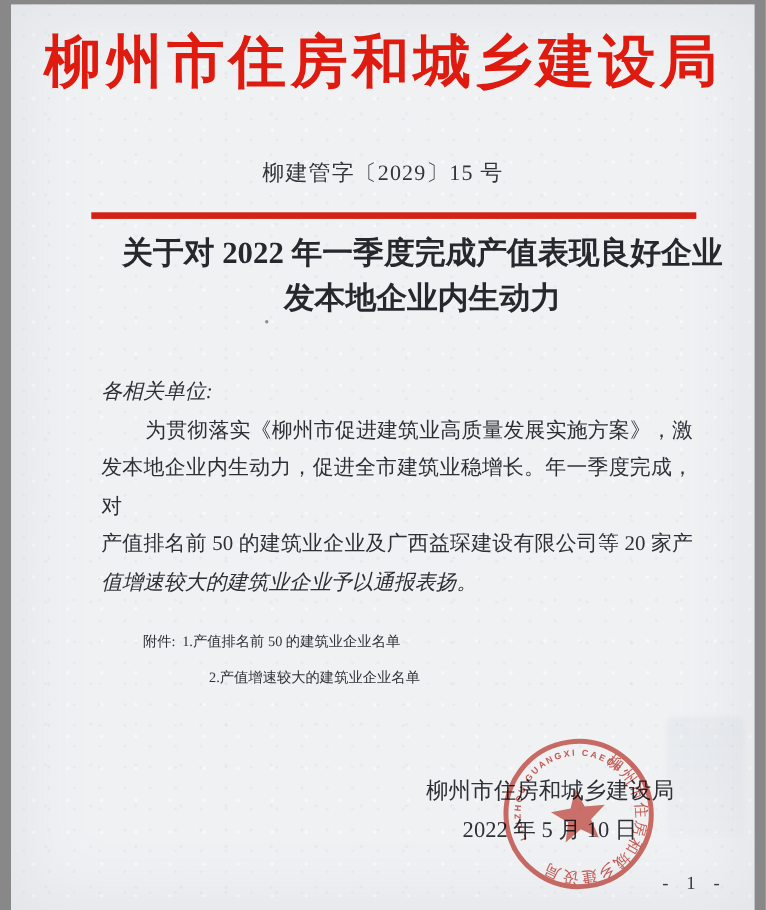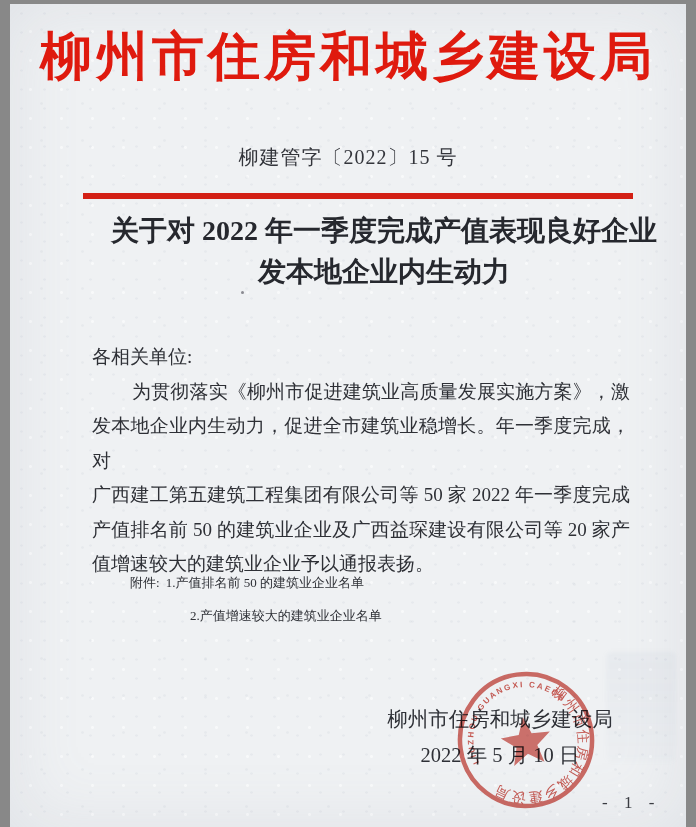--- a/index.html
+++ b/index.html
@@ -39,21 +39,21 @@
   }
   .notice-title{
     position:absolute;top:206px;left:0;width:100%;
     text-align:center;font-weight:bold;color:#26282e;
     font-size:28px;line-height:41px;padding-left:36px;
   }
   .body-block{
     position:absolute;top:336px;left:82px;width:538px;
     font-size:19px;line-height:34.5px;color:#2e3036;
   }
-  .body-line{white-space:nowrap;}
+  .body-line{white-space:nowrap;font-style:italic;}
   .jline{white-space:normal;text-align:justify;text-align-last:justify;}
   .indent{text-indent:40px;}
   .attachment-block{
     position:absolute;top:562px;left:120px;width:480px;
     font-size:13px;line-height:33px;color:#2e3036;font-family:Liberation Serif, serif;
   }
   .att-row1{white-space:nowrap;}
   .att-label{margin-right:6px;}
   .att-row2{margin-left:60px;white-space:nowrap;}
   .signature-block{
@@ -82,34 +82,33 @@
     border-radius:6px;
   }
 </style>
 </head>
 <body>
 
 <div class="page">
 
   <div class="agency-header">柳州市住房和城乡建设局</div>
 
-  <div class="doc-number">柳建管字〔2022〕15 号</div>
+  <div class="doc-number">柳建管字〔2029〕15 号</div>
 
   <div class="red-rule"></div>
 
   <div class="notice-title">
     <div>关于对 2022 年一季度完成产值表现良好企业</div>
     <div>发本地企业内生动力</div>
   </div>
 
   <div class="body-block">
     <div class="body-line">各相关单位:</div>
     <div class="jline indent">为贯彻落实《柳州市促进建筑业高质量发展实施方案》，激</div>
     <div class="jline">发本地企业内生动力，促进全市建筑业稳增长。年一季度完成，对</div>
-    <div class="jline">广西建工第五建筑工程集团有限公司等 50 家 2022 年一季度完成</div>
     <div class="jline">产值排名前 50 的建筑业企业及广西益琛建设有限公司等 20 家产</div>
     <div class="body-line">值增速较大的建筑业企业予以通报表扬。</div>
   </div>
 
   <div class="attachment-block">
     <div class="att-row1">
       <span class="att-label">附件:</span><span>1.产值排名前 50 的建筑业企业名单</span>
     </div>
     <div class="att-row2">2.产值增速较大的建筑业企业名单</div>
   </div>

